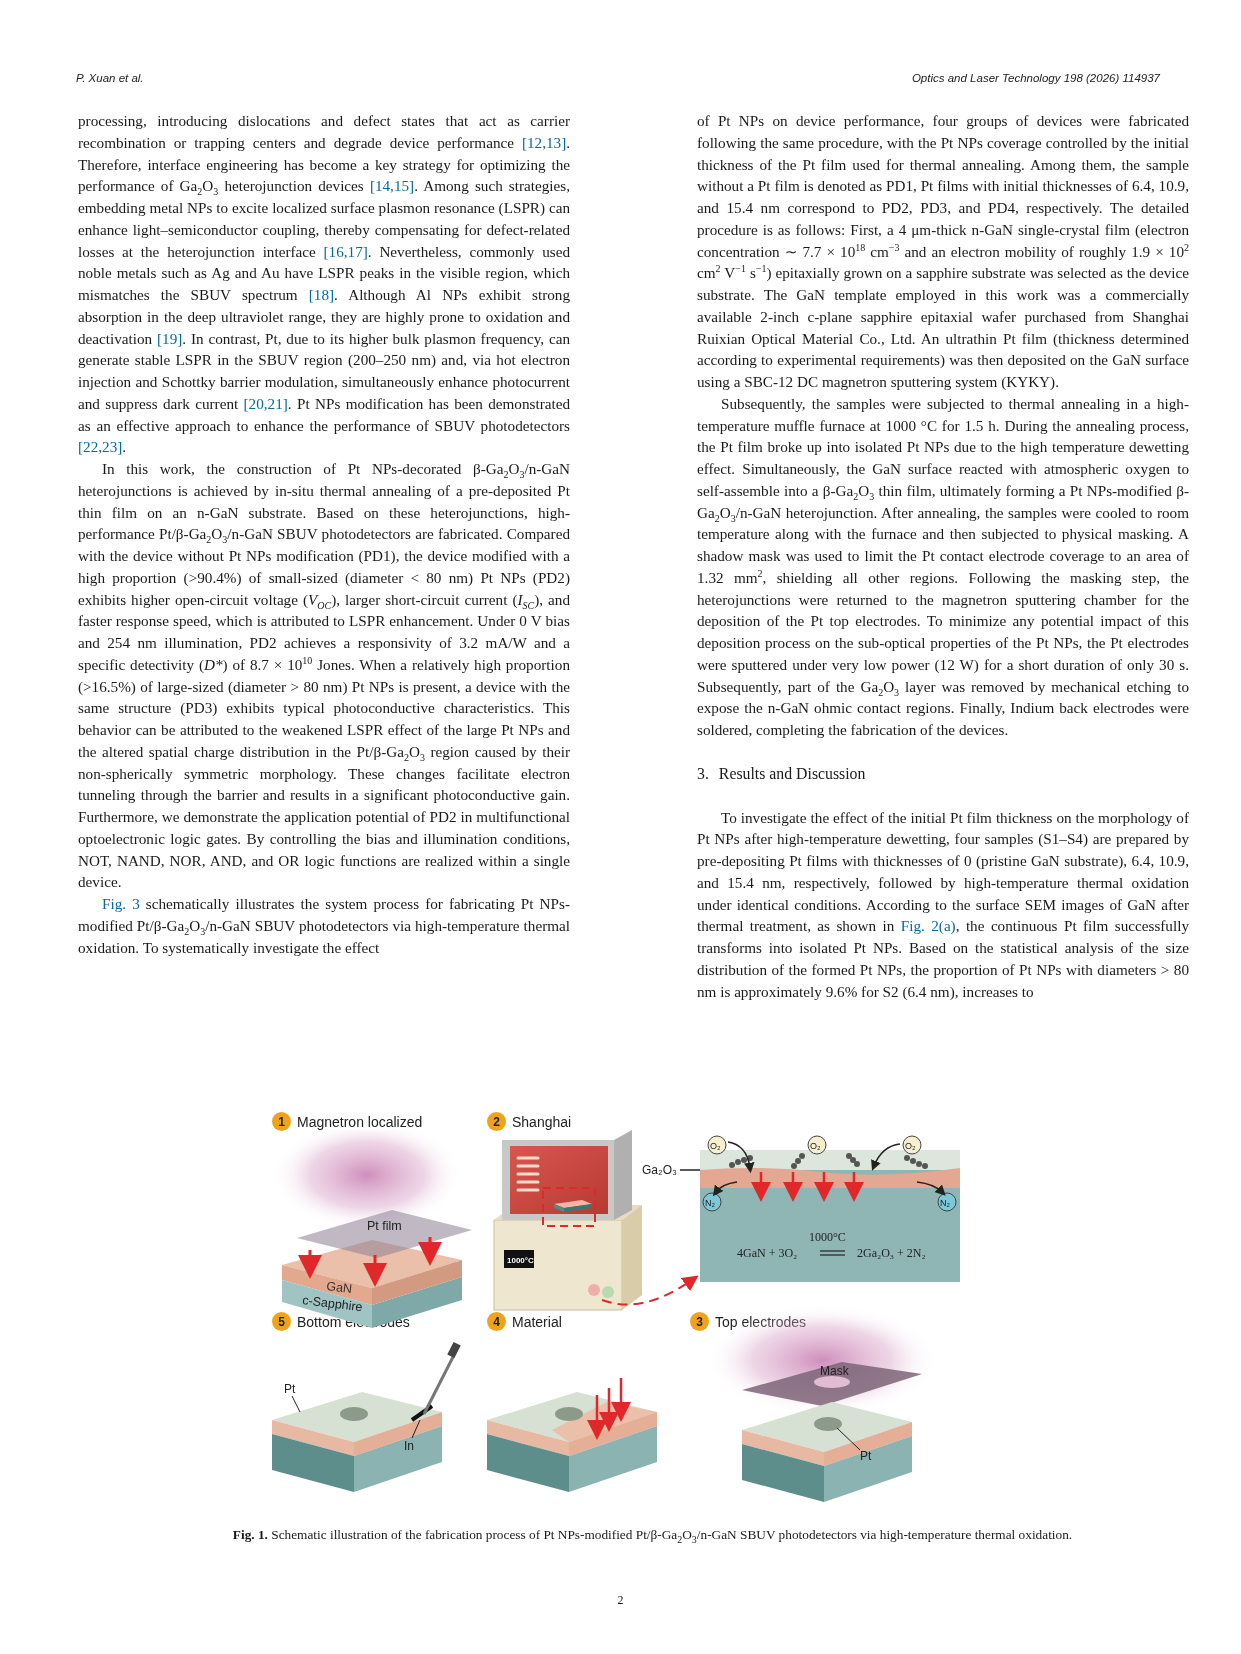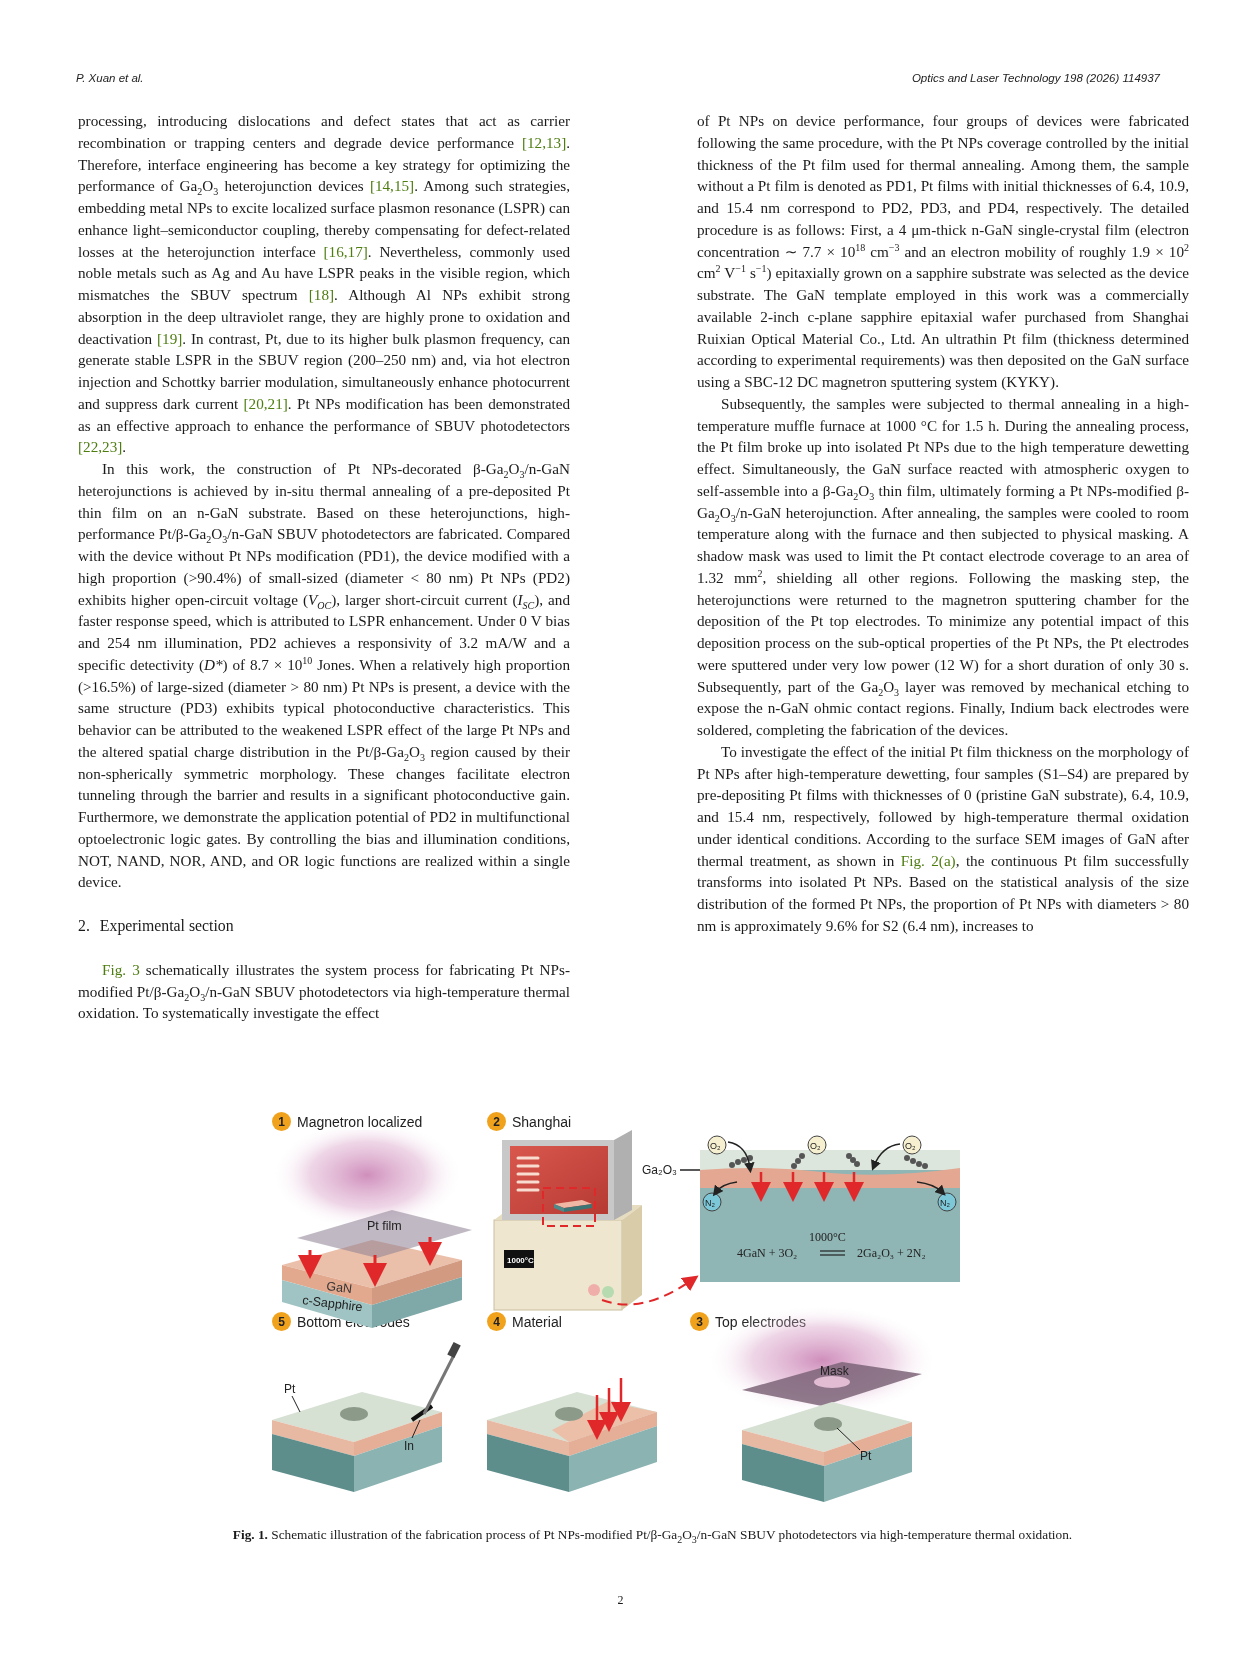--- a/index.html
+++ b/index.html
@@ -8,21 +8,21 @@
   .running-head { position: absolute; top: 72px; font-style: italic; font-size: 11.5px;
                   font-family: Liberation Sans, sans-serif; color: #222; }
   .rh-left { left: 76px; }
   .rh-right { right: 81px; }
   .col { position: absolute; top: 110px; width: 492px; font-size: 15.2px; line-height: 21.75px;
          text-align: justify; font-family: "Liberation Serif", serif; }
   .col-left { left: 78px; }
   .col-right { left: 650px; margin-left: 47px; }
   .col p { margin: 0; hyphens: auto; }
   .col p.indent { text-indent: 24px; }
-  .cite { color: #4d7c0f; }
+  .cite { color: #0369a1; }
   .heading { margin: 22px 0 22px 0; font-size: 15.8px; font-weight: normal; }
   .heading .num { margin-right: 10px; }
   sub, sup { font-size: 10px; line-height: 0; }
   .figure { position: absolute; left: 272px; top: 1130px; width: 700px; height: 390px; }
   .fig-caption { position: absolute; top: 1527px; left: 0; width: 1241px; text-align: center;
                  font-size: 13.3px; font-family: "Liberation Serif", serif; padding-left: 32px; }
   .fig-caption b { font-weight: bold; }
   .page-number { position: absolute; top: 1593px; left: 0; width: 1241px; text-align: center;
                  font-size: 12px; font-family: "Liberation Serif", serif; }
   .step-label { position: absolute; font-family: "Liberation Sans", sans-serif; font-size: 14px; color: #222;
@@ -36,30 +36,30 @@
 <body>
 
 <div class="running-head rh-left">P. Xuan et al.</div>
 <div class="running-head rh-right">Optics and Laser Technology 198 (2026) 114937</div>
 
 <div class="col col-left">
   <p><span>processing, introducing dislocations and defect states that act as carrier recombination or trapping centers and degrade device performance </span><a class="cite">[12,13]</a><span>. Therefore, interface engineering has become a key strategy for optimizing the performance of Ga</span><sub>2</sub><span>O</span><sub>3</sub><span> heterojunction devices </span><a class="cite">[14,15]</a><span>. Among such strategies, embedding metal NPs to excite localized surface plasmon resonance (LSPR) can enhance light–semiconductor coupling, thereby compensating for defect-related losses at the heterojunction interface </span><a class="cite">[16,17]</a><span>. Nevertheless, commonly used noble metals such as Ag and Au have LSPR peaks in the visible region, which mismatches the SBUV spectrum </span><a class="cite">[18]</a><span>. Although Al NPs exhibit strong absorption in the deep ultraviolet range, they are highly prone to oxidation and deactivation </span><a class="cite">[19]</a><span>. In contrast, Pt, due to its higher bulk plasmon frequency, can generate stable LSPR in the SBUV region (200–250 nm) and, via hot electron injection and Schottky barrier modulation, simultaneously enhance photocurrent and suppress dark current </span><a class="cite">[20,21]</a><span>. Pt NPs modification has been demonstrated as an effective approach to enhance the performance of SBUV photodetectors </span><a class="cite">[22,23]</a><span>.</span></p>
 
   <p class="indent"><span>In this work, the construction of Pt NPs-decorated β-Ga</span><sub>2</sub><span>O</span><sub>3</sub><span>/n-GaN heterojunctions is achieved by in-situ thermal annealing of a pre-deposited Pt thin film on an n-GaN substrate. Based on these heterojunctions, high-performance Pt/β-Ga</span><sub>2</sub><span>O</span><sub>3</sub><span>/n-GaN SBUV photodetectors are fabricated. Compared with the device without Pt NPs modification (PD1), the device modified with a high proportion (&gt;90.4%) of small-sized (diameter &lt; 80 nm) Pt NPs (PD2) exhibits higher open-circuit voltage (</span><i>V</i><sub><i>OC</i></sub><span>), larger short-circuit current (</span><i>I</i><sub><i>SC</i></sub><span>), and faster response speed, which is attributed to LSPR enhancement. Under 0 V bias and 254 nm illumination, PD2 achieves a responsivity of 3.2 mA/W and a specific detectivity (</span><i>D*</i><span>) of 8.7 × 10</span><sup>10</sup><span> Jones. When a relatively high proportion (&gt;16.5%) of large-sized (diameter &gt; 80 nm) Pt NPs is present, a device with the same structure (PD3) exhibits typical photoconductive characteristics. This behavior can be attributed to the weakened LSPR effect of the large Pt NPs and the altered spatial charge distribution in the Pt/β-Ga</span><sub>2</sub><span>O</span><sub>3</sub><span> region caused by their non-spherically symmetric morphology. These changes facilitate electron tunneling through the barrier and results in a significant photoconductive gain. Furthermore, we demonstrate the application potential of PD2 in multifunctional optoelectronic logic gates. By controlling the bias and illumination conditions, NOT, NAND, NOR, AND, and OR logic functions are realized within a single device.</span></p>
 
-  <h2 class="heading"><span class="num">2.</span><span>Experimental section</span></h2>
 
   <p class="indent"><a class="cite">Fig. 3</a><span> schematically illustrates the system process for fabricating Pt NPs-modified Pt/β-Ga</span><sub>2</sub><span>O</span><sub>3</sub><span>/n-GaN SBUV photodetectors via high-temperature thermal oxidation. To systematically investigate the effect</span></p>
 </div>
 
 <div class="col col-right">
   <p><span>of Pt NPs on device performance, four groups of devices were fabricated following the same procedure, with the Pt NPs coverage controlled by the initial thickness of the Pt film used for thermal annealing. Among them, the sample without a Pt film is denoted as PD1, Pt films with initial thicknesses of 6.4, 10.9, and 15.4 nm correspond to PD2, PD3, and PD4, respectively. The detailed procedure is as follows: First, a 4 μm-thick n-GaN single-crystal film (electron concentration ∼ 7.7 × 10</span><sup>18</sup><span> cm</span><sup>−3</sup><span> and an electron mobility of roughly 1.9 × 10</span><sup>2</sup><span> cm</span><sup>2</sup><span> V</span><sup>−1</sup><span> s</span><sup>−1</sup><span>) epitaxially grown on a sapphire substrate was selected as the device substrate. The GaN template employed in this work was a commercially available 2-inch c-plane sapphire epitaxial wafer purchased from Shanghai Ruixian Optical Material Co., Ltd. An ultrathin Pt film (thickness determined according to experimental requirements) was then deposited on the GaN surface using a SBC-12 DC magnetron sputtering system (KYKY).</span></p>
 
   <p class="indent"><span>Subsequently, the samples were subjected to thermal annealing in a high-temperature muffle furnace at 1000 °C for 1.5 h. During the annealing process, the Pt film broke up into isolated Pt NPs due to the high temperature dewetting effect. Simultaneously, the GaN surface reacted with atmospheric oxygen to self-assemble into a β-Ga</span><sub>2</sub><span>O</span><sub>3</sub><span> thin film, ultimately forming a Pt NPs-modified β-Ga</span><sub>2</sub><span>O</span><sub>3</sub><span>/n-GaN heterojunction. After annealing, the samples were cooled to room temperature along with the furnace and then subjected to physical masking. A shadow mask was used to limit the Pt contact electrode coverage to an area of 1.32 mm</span><sup>2</sup><span>, shielding all other regions. Following the masking step, the heterojunctions were returned to the magnetron sputtering chamber for the deposition of the Pt top electrodes. To minimize any potential impact of this deposition process on the sub-optical properties of the Pt NPs, the Pt electrodes were sputtered under very low power (12 W) for a short duration of only 30 s. Subsequently, part of the Ga</span><sub>2</sub><span>O</span><sub>3</sub><span> layer was removed by mechanical etching to expose the n-GaN ohmic contact regions. Finally, Indium back electrodes were soldered, completing the fabrication of the devices.</span></p>
 
+  <h2 class="heading"><span class="num">3.</span><span>Results and Discussion</span></h2>
 
   <p class="indent"><span>To investigate the effect of the initial Pt film thickness on the morphology of Pt NPs after high-temperature dewetting, four samples (S1–S4) are prepared by pre-depositing Pt films with thicknesses of 0 (pristine GaN substrate), 6.4, 10.9, and 15.4 nm, respectively, followed by high-temperature thermal oxidation under identical conditions. According to the surface SEM images of GaN after thermal treatment, as shown in </span><a class="cite">Fig. 2(a)</a><span>, the continuous Pt film successfully transforms into isolated Pt NPs. Based on the statistical analysis of the size distribution of the formed Pt NPs, the proportion of Pt NPs with diameters &gt; 80 nm is approximately 9.6% for S2 (6.4 nm), increases to</span></p>
 </div>
 
 <div class="figure">
 
   <div class="step-label" style="left:0px; top:-18px;">
       <span class="step-badge">1</span>
       <span>Magnetron localized</span>
     </div>

